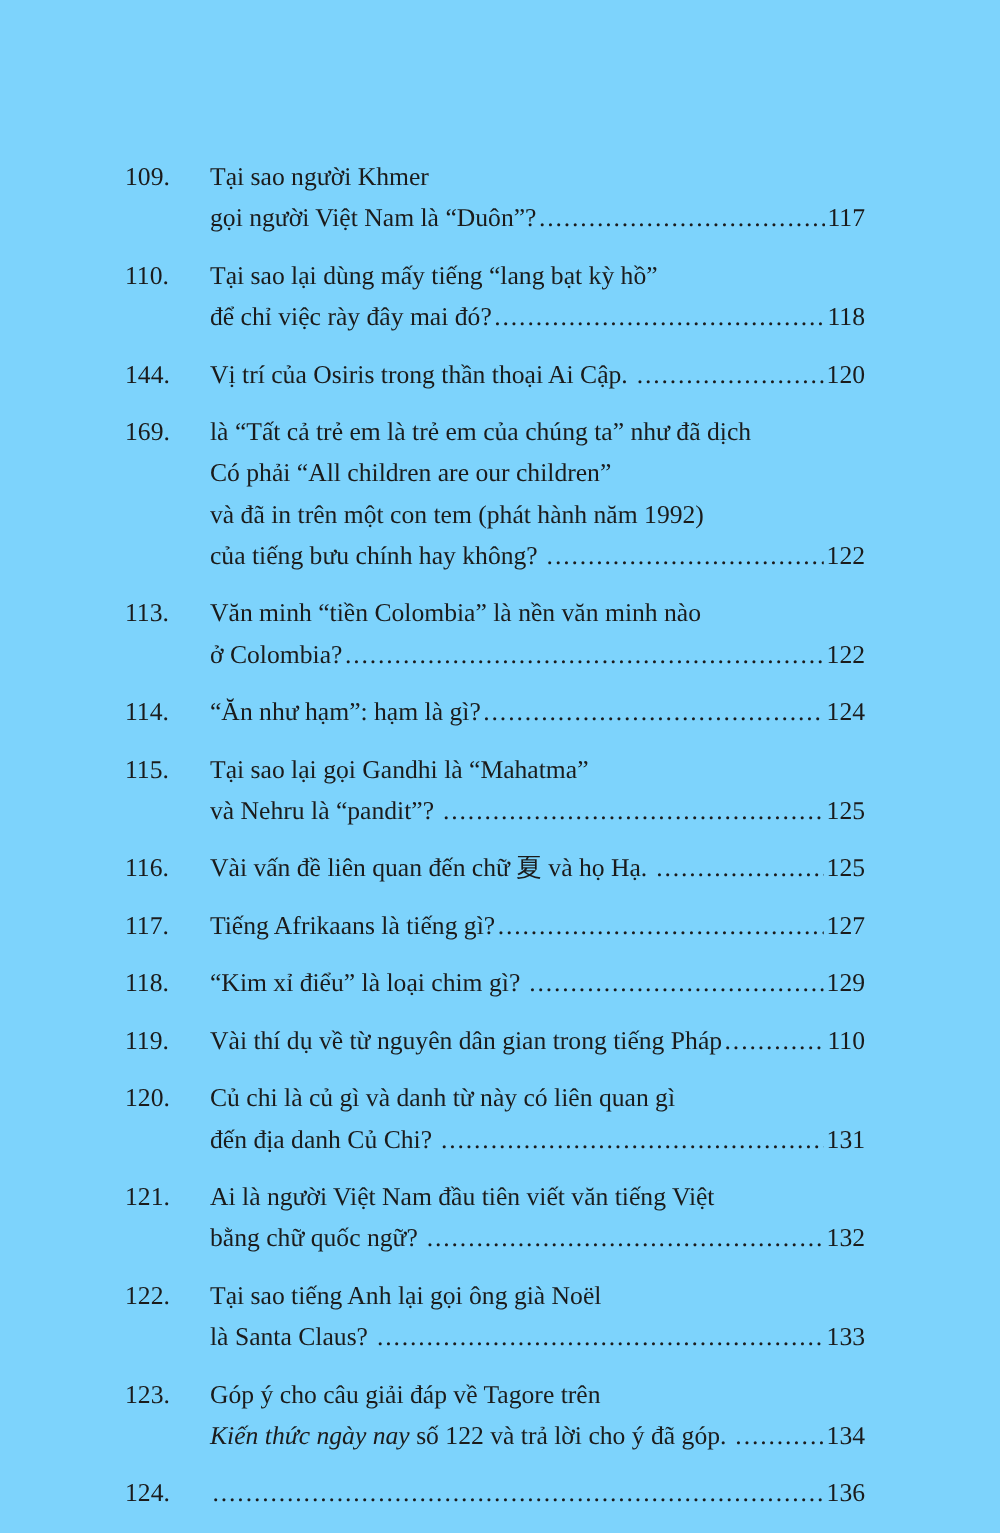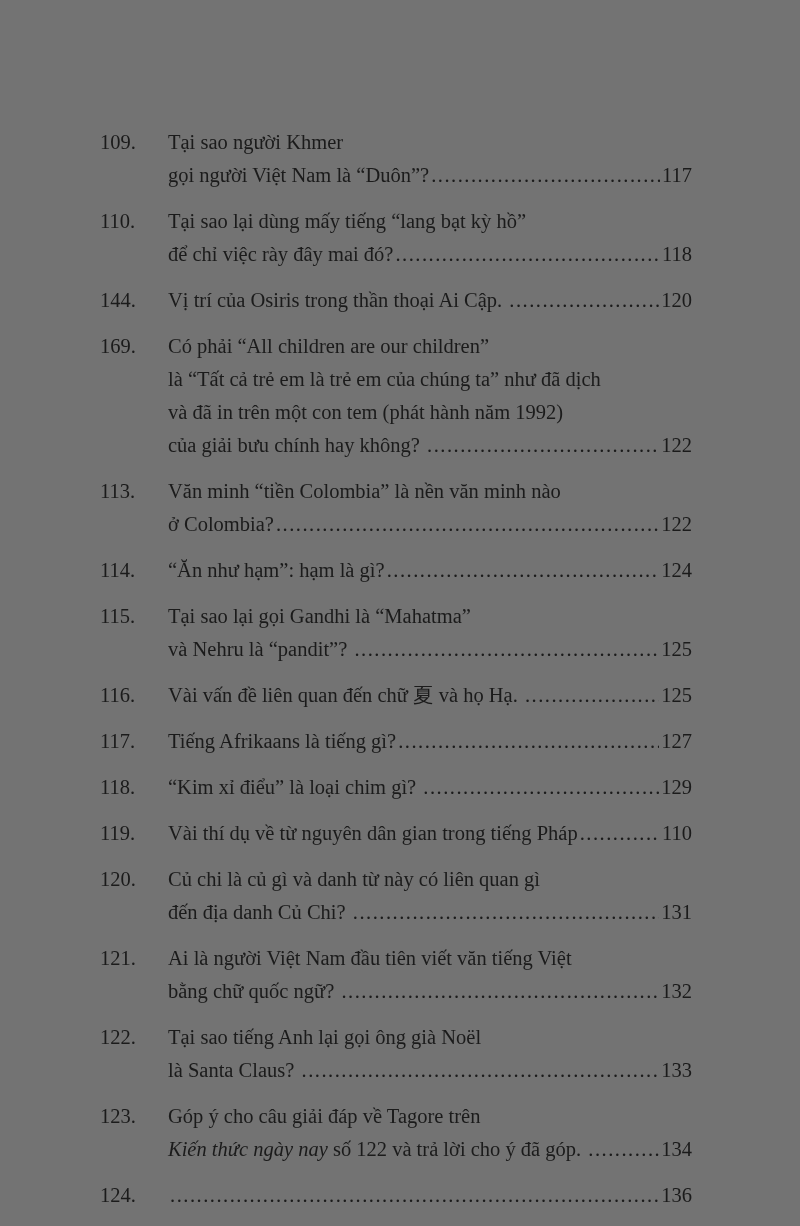--- a/index.html
+++ b/index.html
@@ -8,21 +8,21 @@
     width: 800px;
     height: 1226px;
     overflow: hidden;
     font-family: "Liberation Serif", "DejaVu Serif", serif;
     color: #1b1b1b;
   }
   .sheet {
     position: relative;
     width: 800px;
     height: 1226px;
-    background: #737373;
+    background: #7dd3fc;
   }
   .toc {
     position: absolute;
     top: 126px;
     left: 100px;
     right: 108px;
     list-style: none;
   }
   .entry {
     display: flex;
@@ -103,30 +103,30 @@
             <span class="dots"></span>
             <span class="pagenum">120</span>
           </div>
         </div>
   </li>
 
   <li class="entry">
     <span class="num">169.</span>
     <div class="entry-lines">
           <div class="line">
+            <span class="text"><span>là “Tất cả trẻ em là trẻ em của chúng ta” như đã dịch</span></span>
+          </div>
+          <div class="line">
             <span class="text"><span>Có phải “All children are our children”</span></span>
           </div>
           <div class="line">
-            <span class="text"><span>là “Tất cả trẻ em là trẻ em của chúng ta” như đã dịch</span></span>
-          </div>
-          <div class="line">
             <span class="text"><span>và đã in trên một con tem (phát hành năm 1992)</span></span>
           </div>
           <div class="line">
-            <span class="text"><span>của giải bưu chính hay không? </span></span>
+            <span class="text"><span>của tiếng bưu chính hay không? </span></span>
             <span class="dots"></span>
             <span class="pagenum">122</span>
           </div>
         </div>
   </li>
 
   <li class="entry">
     <span class="num">113.</span>
     <div class="entry-lines">
           <div class="line">

